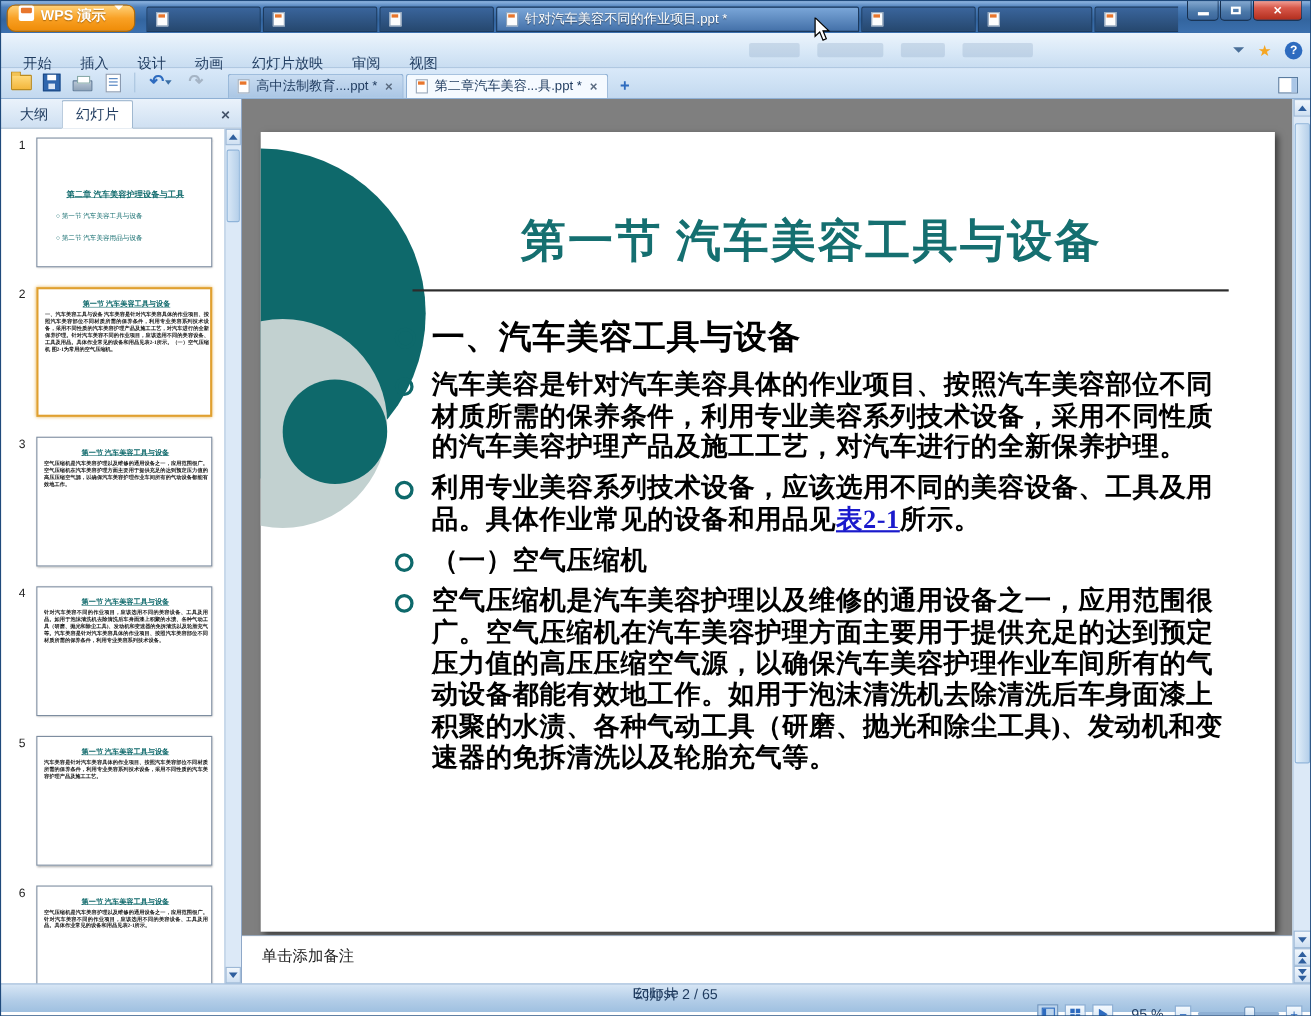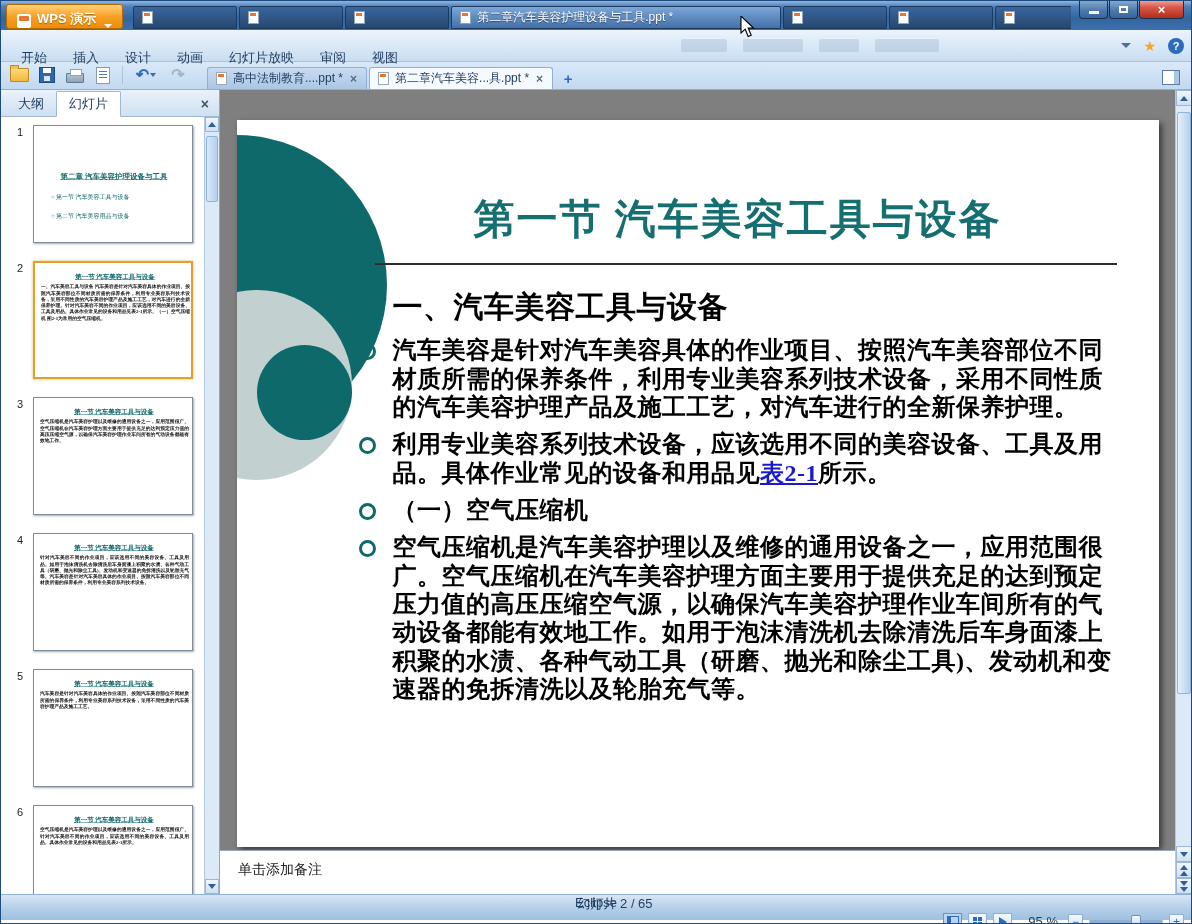--- a/index.html
+++ b/index.html
@@ -10,23 +10,23 @@
   }
   .frame{position:absolute;inset:0;border:1px solid #1f4a7c;pointer-events:none;z-index:60;}
 
   
   .titlebar{
     position:absolute;left:0;top:0;right:0;height:30px;
     background:linear-gradient(180deg,#9cc0e8 0%,#4d7fba 22%,#33659f 60%,#3c70ae 100%);
     display:flex;align-items:center;padding:0 2px;z-index:10;
   }
   .wps-btn{
-    height:23px;margin:2px 4px 0 4px;padding:0 10px;display:flex;align-items:flex-end;gap:6px;
+    height:23px;margin:2px 4px 0 4px;padding:0 10px;display:flex;align-items:flex-start;gap:6px;
     background:linear-gradient(180deg,#ffd27a 0%,#f9a125 50%,#ef8c07 100%);
-    border:1px solid #b56a00;border-radius:3px;color:#fff;font-weight:bold;font-size:13px;
+    border:1px solid #b56a00;border-radius:8px;color:#fff;font-weight:bold;font-size:13px;
     text-shadow:0 1px 1px rgba(120,70,0,.6);white-space:nowrap;
   }
   .wps-logo{width:14px;height:14px;background:#fff;border-radius:2px;position:relative;}
   .wps-logo::after{content:"";position:absolute;left:2px;top:2px;width:10px;height:5px;background:#e8762c;border-radius:1px;}
   .wps-caret{width:0;height:0;border-left:4px solid transparent;border-right:4px solid transparent;border-top:4px solid #fff;margin-left:2px;}
   .title-tabs{flex:1;display:flex;align-items:flex-end;height:28px;gap:2px;margin-left:6px;overflow:hidden;}
   .ttab{
     flex:0 0 104px;height:23px;border-radius:2px 2px 0 0;box-sizing:border-box;
     background:linear-gradient(180deg,#3a659c,#26486f);border:1px solid #1c3a5e;
     display:flex;align-items:center;padding:0 8px;gap:6px;overflow:hidden;
@@ -204,21 +204,21 @@
         <span class="ttab-icon"></span>
       </div>
       <div class="ttab">
         <span class="ttab-icon"></span>
       </div>
       <div class="ttab">
         <span class="ttab-icon"></span>
       </div>
       <div class="ttab active">
         <span class="ttab-icon"></span>
-        <span class="ttab-label">第二章汽车美容护理设备与工具.ppt *</span>
+        <span class="ttab-label">针对汽车美容不同的作业项目.ppt *</span>
       </div>
       <div class="ttab">
         <span class="ttab-icon"></span>
       </div>
       <div class="ttab">
         <span class="ttab-icon"></span>
       </div>
       <div class="ttab">
         <span class="ttab-icon"></span>
       </div>

